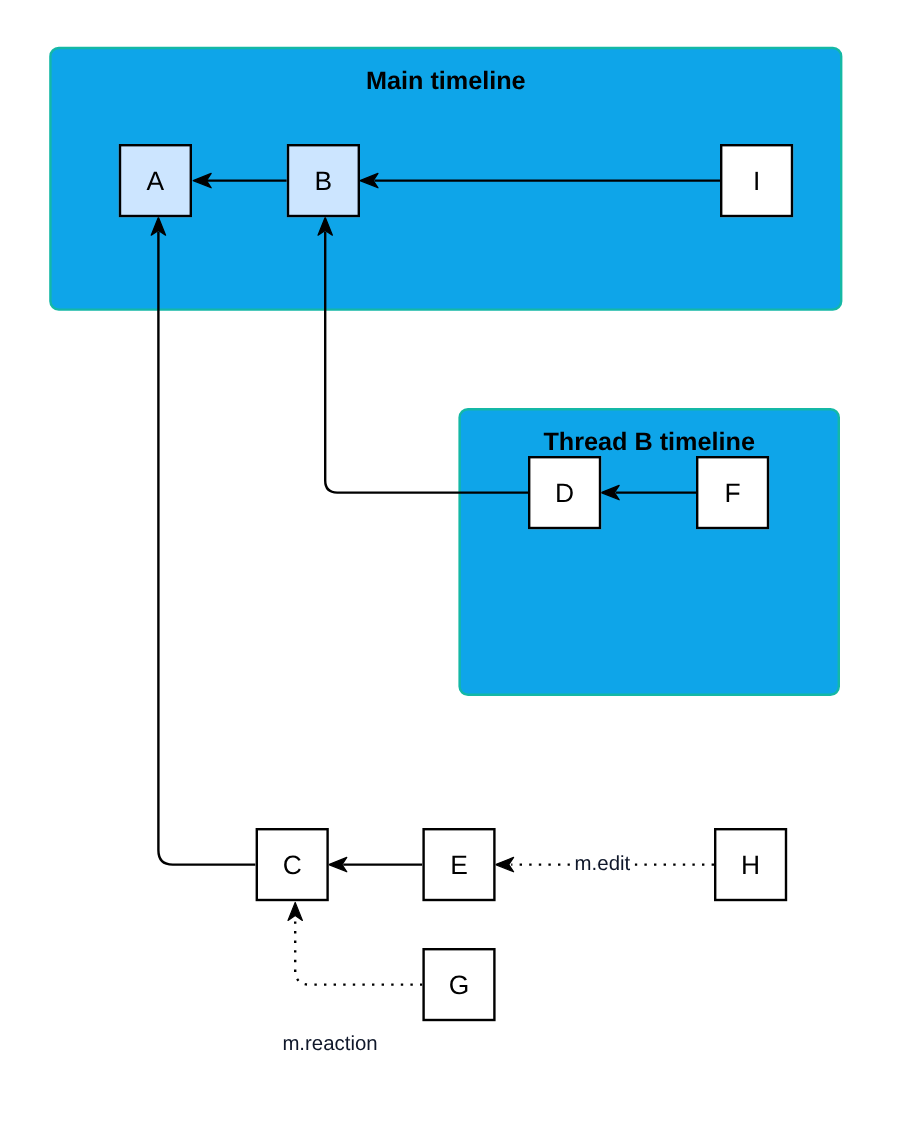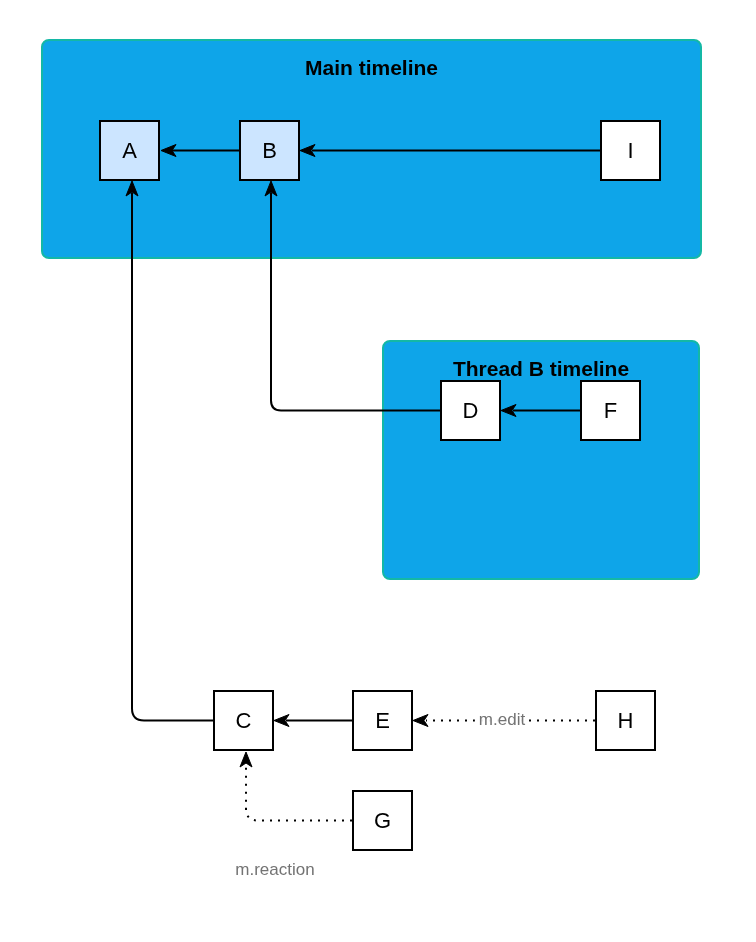--- a/index.html
+++ b/index.html
@@ -79,21 +79,21 @@
   #node-E { left: 352px; top: 690px; }
   #node-H { left: 595px; top: 690px; }
   #node-G { left: 352px; top: 790px; }
 
   .edge-label {
     position: absolute;
     transform: translate(-50%, -50%);
     background: rgba(255, 255, 255, 0.92);
     padding: 1px 4px;
     font-size: 17px;
-    color: #737373;
+    color: #0f172a;
     white-space: nowrap;
     z-index: 4;
   }
   #label-medit     { left: 502px; top: 720px; }
   #label-mreaction { left: 275px; top: 870px; }
 </style>
 </head>
 <body>
 
 <div class="canvas">

